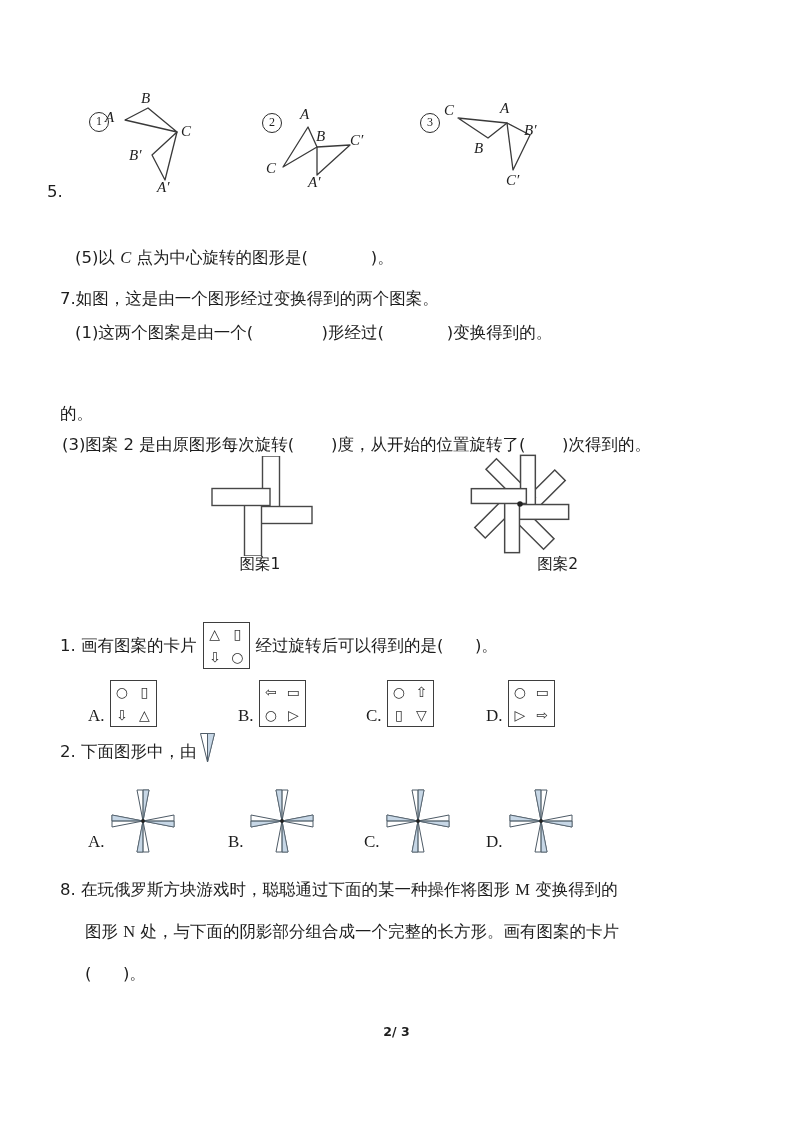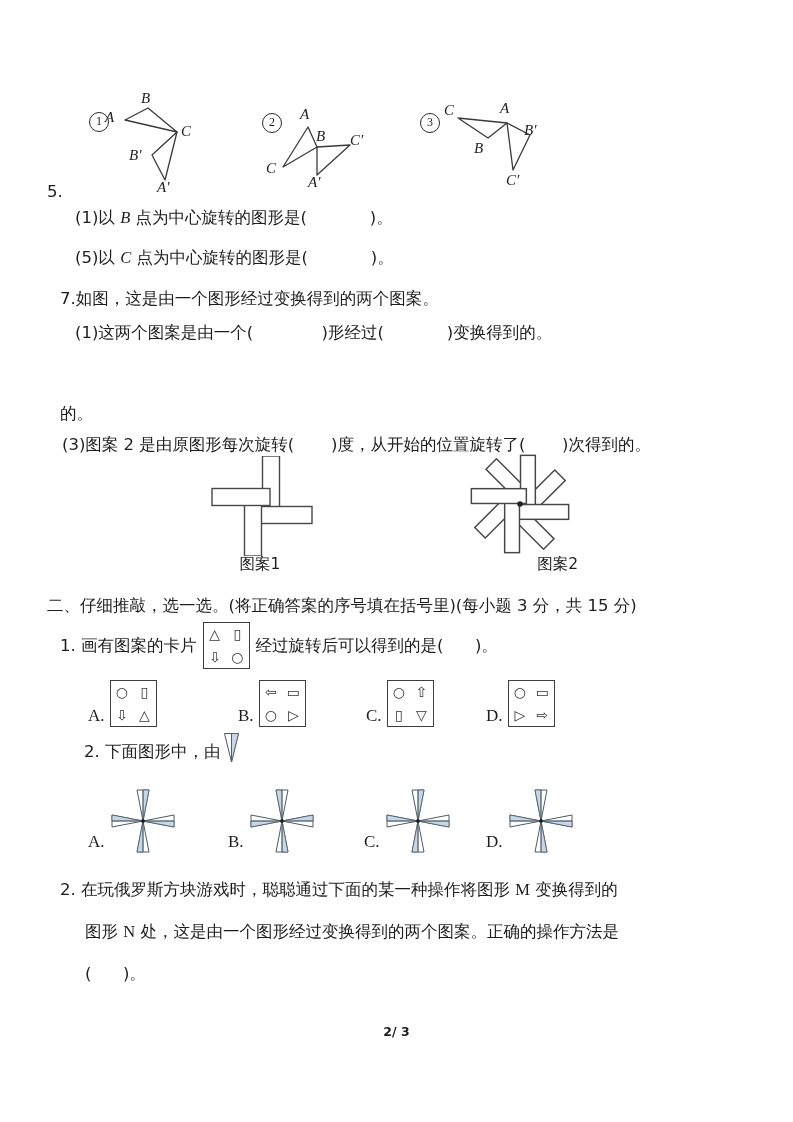--- a/index.html
+++ b/index.html
@@ -67,21 +67,20 @@
     </svg>
     <span class="cnum" style="left:0px;top:18px;">3</span>
     <span class="flabel" style="left:24px;top:6px;">C</span>
     <span class="flabel" style="left:80px;top:4px;">A</span>
     <span class="flabel" style="left:104px;top:26px;">B′</span>
     <span class="flabel" style="left:54px;top:44px;">B</span>
     <span class="flabel" style="left:86px;top:76px;">C′</span>
   </div>
 
   <div class="abs" style="left:47px;top:180px;">5.</div>
-  <div class="abs" style="left:75px;top:206px;"><span>(1)以 </span><span class="var">B</span><span> 点为中心旋转的图形是(&nbsp;&nbsp;&nbsp;&nbsp;&nbsp;&nbsp;&nbsp;&nbsp;&nbsp;&nbsp;&nbsp;&nbsp;)。</span></div>
   <div class="abs" style="left:75px;top:246px;"><span>(5)以 </span><span class="var">C</span><span> 点为中心旋转的图形是(&nbsp;&nbsp;&nbsp;&nbsp;&nbsp;&nbsp;&nbsp;&nbsp;&nbsp;&nbsp;&nbsp;&nbsp;)。</span></div>
 
   <div class="abs" style="left:60px;top:287px;">7.如图，这是由一个图形经过变换得到的两个图案。</div>
   <div class="abs" style="left:75px;top:321px;">(1)这两个图案是由一个(&nbsp;&nbsp;&nbsp;&nbsp;&nbsp;&nbsp;&nbsp;&nbsp;&nbsp;&nbsp;&nbsp;&nbsp;&nbsp;)形经过(&nbsp;&nbsp;&nbsp;&nbsp;&nbsp;&nbsp;&nbsp;&nbsp;&nbsp;&nbsp;&nbsp;&nbsp;)变换得到的。</div>
   <div class="abs" style="left:60px;top:402px;">的。</div>
   <div class="abs" style="left:62px;top:433px;">(3)图案 2 是由原图形每次旋转(&nbsp;&nbsp;&nbsp;&nbsp;&nbsp;&nbsp;&nbsp;)度，从开始的位置旋转了(&nbsp;&nbsp;&nbsp;&nbsp;&nbsp;&nbsp;&nbsp;)次得到的。</div>
 
   <svg class="fig" style="left:208px;top:456px;" width="108" height="100" viewBox="-54 -50 108 100">
     <g transform="rotate(0)">
         <rect class="pwrect" x="0.5" y="-50" width="17" height="58"></rect>
@@ -120,21 +119,20 @@
     <g transform="rotate(180)">
         <rect class="pwrect" x="0.5" y="-46" width="14" height="52"></rect>
       </g>
     <g transform="rotate(270)">
         <rect class="pwrect" x="0.5" y="-46" width="14" height="52"></rect>
       </g>
     <circle class="dot" r="2.6" cx="0" cy="0"></circle>
   </svg>
   <div class="caption" style="left:462px;top:554px;width:116px;text-align:right;">图案2</div>
 
-  <div class="abs" style="left:47px;top:594px;">二、仔细推敲，选一选。(将正确答案的序号填在括号里)(每小题 3 分，共 15 分)</div>
 
   <div class="qrow" style="left:60px;top:622px;">
     <span>1. 画有图案的卡片</span>
     <span class="card">
       <span class="sym">△</span>
       <span class="sym">▯</span>
       <span class="sym">⇩</span>
       <span class="sym">○</span>
     </span>
     <span>经过旋转后可以得到的是(&nbsp;&nbsp;&nbsp;&nbsp;&nbsp;&nbsp;)。</span>
@@ -170,21 +168,21 @@
   <div class="opt" style="left:486px;top:680px;">
     <span class="optlabel">D.</span>
     <span class="card">
       <span class="sym">○</span>
       <span class="sym">▭</span>
       <span class="sym">▷</span>
       <span class="sym">⇨</span>
     </span>
   </div>
 
-  <div class="qrow" style="left:60px;top:740px;gap:2px;margin-left:24px;">
+  <div class="qrow" style="left:60px;top:740px;gap:2px;">
     <span>2. 下面图形中，由</span>
     <svg width="17" height="32" viewBox="0 0 17 32" style="margin-top:-8px;">
       <polygon class="petal" points="1.5,1.5 15.5,1.5 8.5,30"></polygon>
       <polygon class="half" points="8.5,1.5 15.5,1.5 8.5,30"></polygon>
       <line class="pline" x1="8.5" y1="1.5" x2="8.5" y2="30"></line>
     </svg>
   </div>
 
   <div class="opt" style="left:88px;top:786px;gap:2px;">
     <span class="optlabel" style="padding-bottom:6px;">A.</span>
@@ -284,19 +282,19 @@
         </g>
       <g transform="rotate(270)">
           <polygon class="petal" points="0,0 -6,-31 6,-31"></polygon>
           <polygon class="half" points="0,0 6,-31 0,-31"></polygon>
           <line class="pline" x1="0" y1="0" x2="0" y2="-31"></line>
         </g>
       <circle class="dot" r="1.9" cx="0" cy="0"></circle>
     </svg>
   </div>
 
-  <div class="abs" style="left:60px;top:878px;"><span>2. 在玩俄罗斯方块游戏时，聪聪通过下面的某一种操作将图形 </span><span class="rom">M</span><span> 变换得到的</span></div>
-  <div class="abs" style="left:85px;top:920px;"><span>图形 </span><span class="rom">N</span><span> 处，这是由一个图形经过变换得到的两个图案。正确的操作方法是</span></div>
+  <div class="abs" style="left:60px;top:878px;"><span>8. 在玩俄罗斯方块游戏时，聪聪通过下面的某一种操作将图形 </span><span class="rom">M</span><span> 变换得到的</span></div>
+  <div class="abs" style="left:85px;top:920px;"><span>图形 </span><span class="rom">N</span><span> 处，与下面的阴影部分组合成一个完整的长方形。画有图案的卡片</span></div>
   <div class="abs" style="left:85px;top:962px;"><span>(&nbsp;&nbsp;&nbsp;&nbsp;&nbsp;&nbsp;)。</span></div>
 
   <div class="footer" style="top:1024px;">2/ 3</div>
 
 </div>
 
 </body></html>

